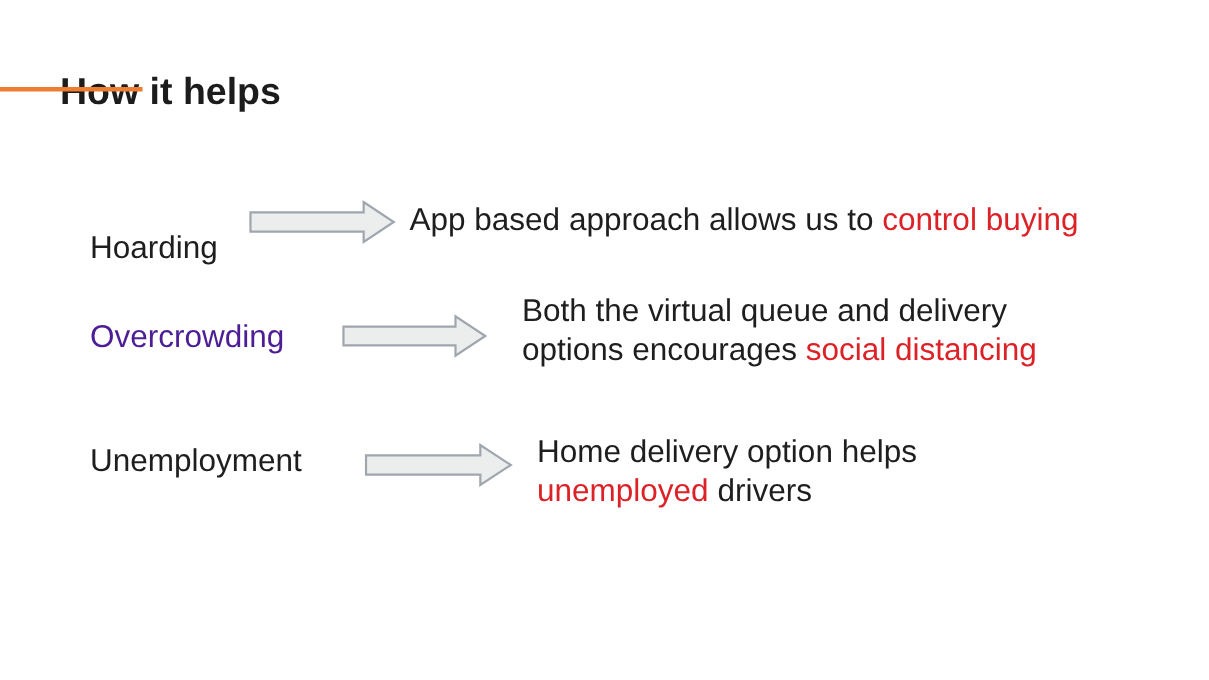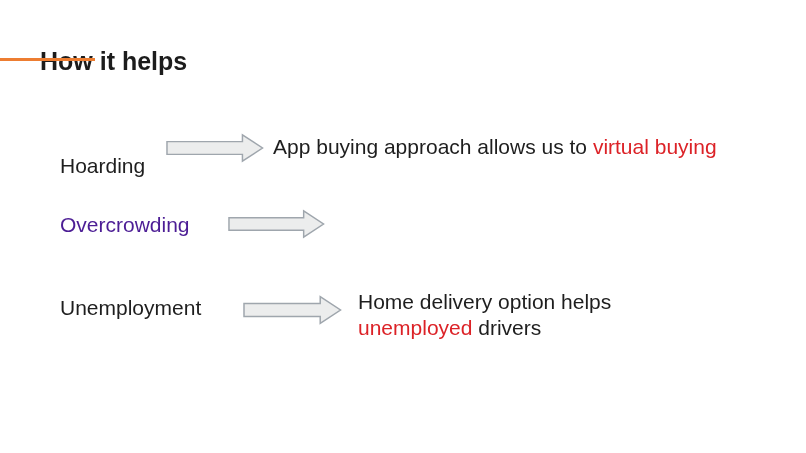--- a/index.html
+++ b/index.html
@@ -67,27 +67,31 @@
 <div class="slide">
 
   <h1 class="title">How it helps</h1>
   <div class="accent-line" style="background: rgb(237, 125, 49);"></div>
 
   <div class="label r1" style="color: rgb(30, 30, 30);">Hoarding</div>
   <svg class="arrow r1" width="98" height="30" viewBox="0 0 100 30">
     <path class="arrow-shape" d="M1 8.5 H78 V1.5 L98.5 15 L78 28.5 V21.5 H1 Z" stroke-width="1.5" fill="#ECEDED" stroke="#9FA6AD"></path>
   </svg>
   <div class="desc r1" style="color: rgb(30, 30, 30);">
-    <span class="line"><span>App buying approach allows us to </span><span class="red" style="color: rgb(220, 34, 39);">virtual buying</span></span>
+    <span class="line"><span>App based approach allows us to </span><span class="red" style="color: rgb(220, 34, 39);">control buying</span></span>
   </div>
 
   <div class="label r2" style="color: #4c1d95;">Overcrowding</div>
   <svg class="arrow r2" width="97" height="30" viewBox="0 0 100 30">
     <path class="arrow-shape" d="M1 8.5 H78 V1.5 L98.5 15 L78 28.5 V21.5 H1 Z" stroke-width="1.5" fill="#ECEDED" stroke="#9FA6AD"></path>
   </svg>
+  <div class="desc r2" style="color: rgb(30, 30, 30);">
+    <span class="line"><span>Both the virtual queue and delivery</span></span>
+    <span class="line"><span>options encourages </span><span class="red" style="color: rgb(220, 34, 39);">social distancing</span></span>
+  </div>
 
   <div class="label r3" style="color: rgb(30, 30, 30);">Unemployment</div>
   <svg class="arrow r3" width="99" height="30" viewBox="0 0 100 30">
     <path class="arrow-shape" d="M1 8.5 H78 V1.5 L98.5 15 L78 28.5 V21.5 H1 Z" stroke-width="1.5" fill="#ECEDED" stroke="#9FA6AD"></path>
   </svg>
   <div class="desc r3" style="color: rgb(30, 30, 30);">
     <span class="line"><span>Home delivery option helps</span></span>
     <span class="line"><span class="red" style="color: rgb(220, 34, 39);">unemployed</span><span> drivers</span></span>
   </div>
 

